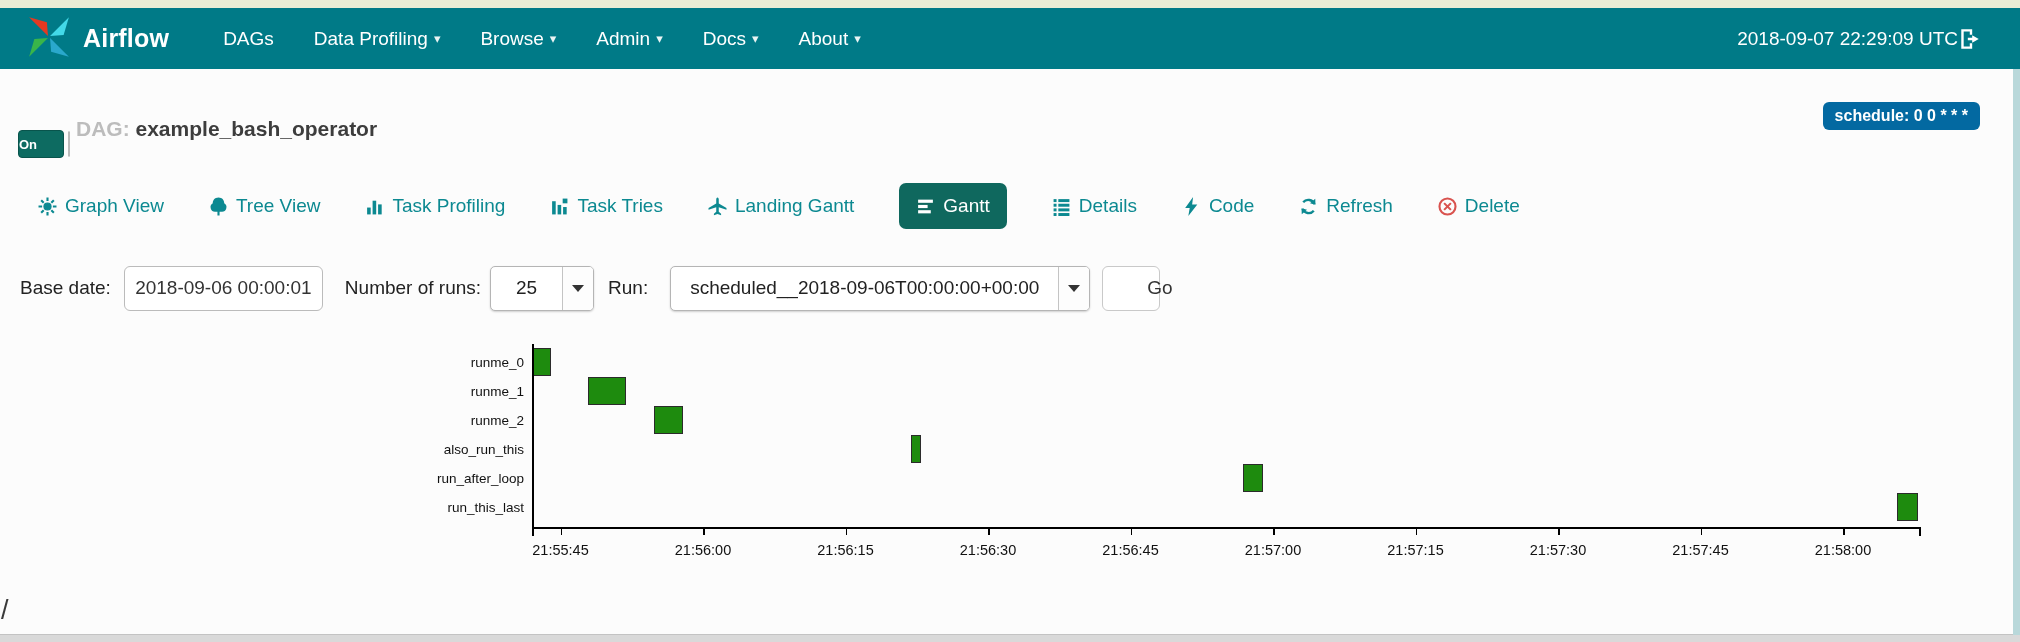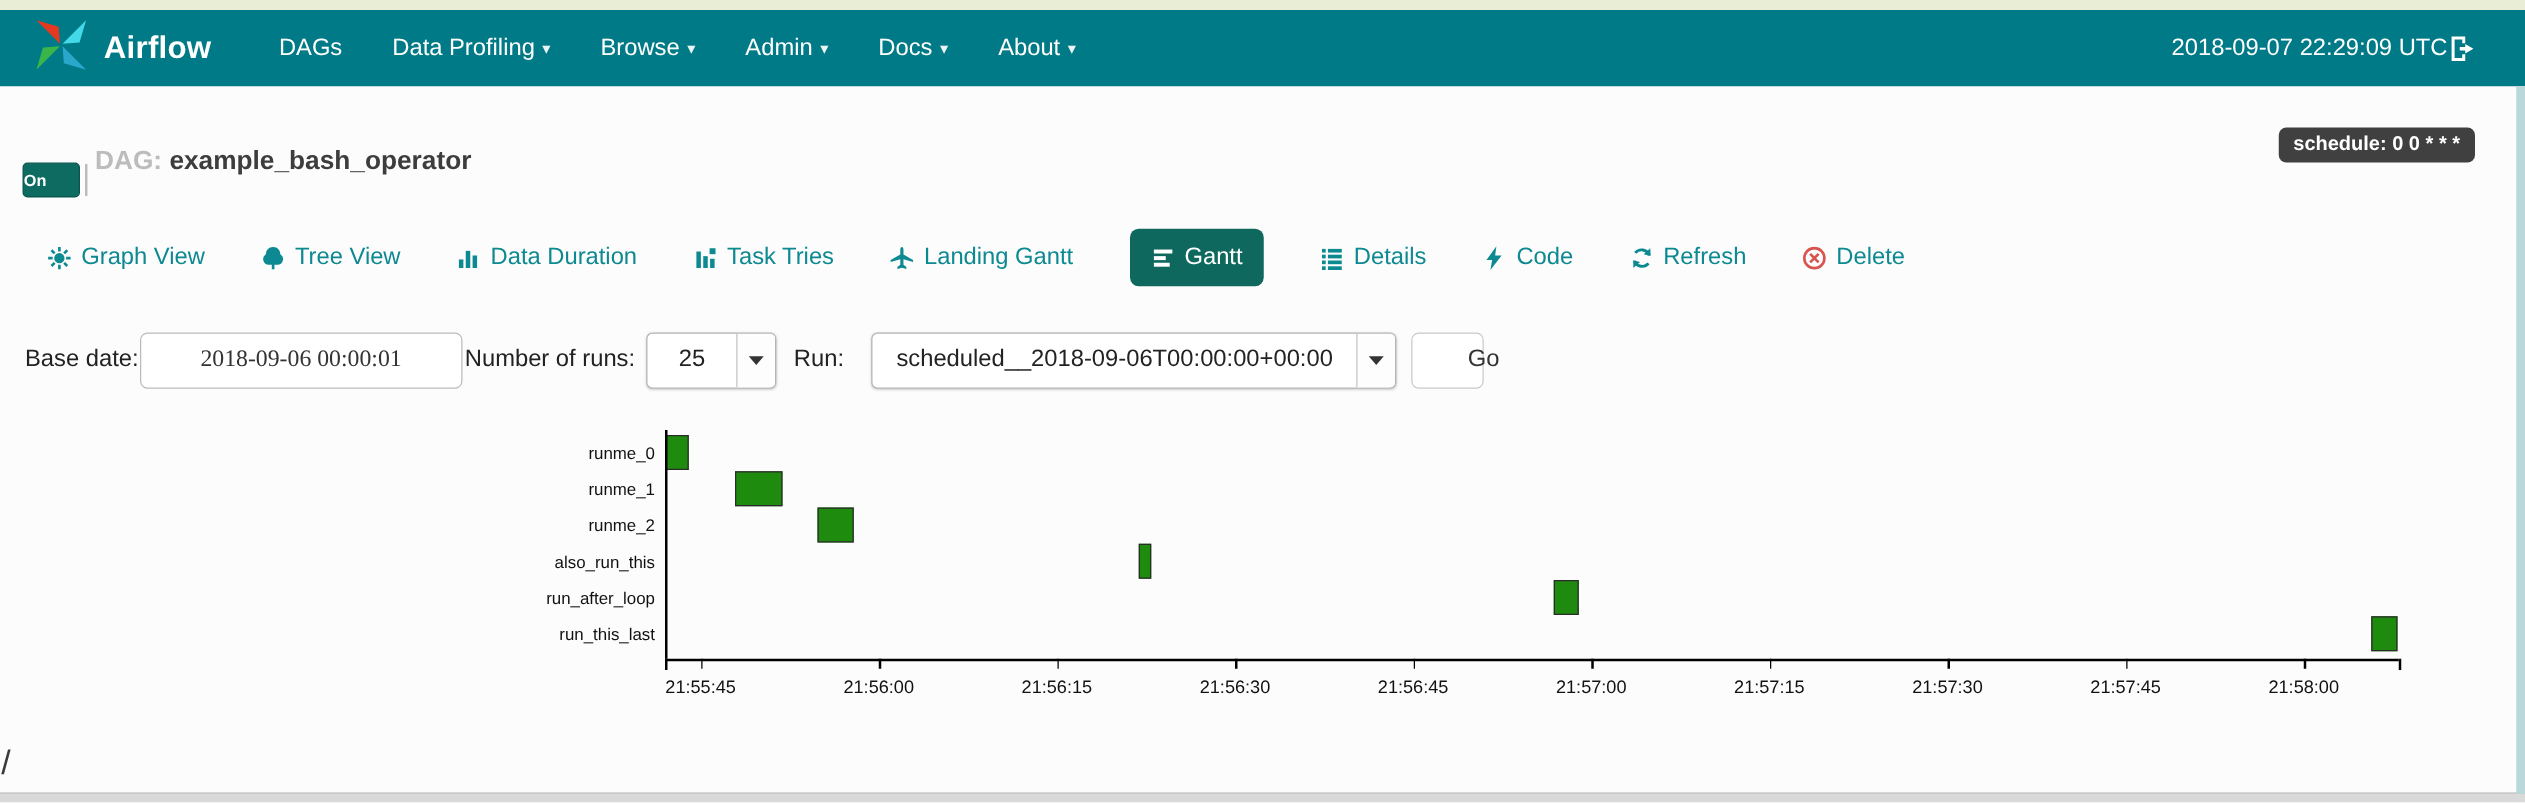--- a/index.html
+++ b/index.html
@@ -22,35 +22,35 @@
 
   
   .dag-header { position:absolute; top:112px; left:0; width:2020px; height:60px; }
   .dag-toggle { position:absolute; left:18px; top:18px; width:46px; height:28px; background:#0d6b61;
                 border:1.5px solid #09544c; border-radius:4px; display:flex; align-items:center; cursor:pointer;gap:31px; }
   .dag-toggle .on-label { color:#fff; font-size:13px; font-weight:bold; flex:1; text-align:center; }
   .dag-toggle .knob { width:11px; height:26px; background:#fff; border:1px solid #bbb; border-radius:2.5px; margin-right:-2px; }
   .dag-title { position:absolute; left:76px; top:5px; font-size:21px; font-weight:bold; white-space:nowrap; }
   .dag-title .prefix { color:#bcbcbc; }
   .dag-title .dagid { color:#3d3d3d; }
-  .schedule-badge { position:absolute; right:40px; top:-10px; background:#404040; color:#fff;
+  .schedule-badge { position:absolute; right:40px; top:-10px; background:#0369a1; color:#fff;
                     font-size:16px; font-weight:bold; padding:5px 12px; border-radius:6px; }
 
   
   .tabs { position:absolute; top:180px; left:38px; display:flex; align-items:center; gap:45px; height:52px; }
   .tab { display:flex; align-items:center; gap:8px; color:#0c8991; font-size:19px; cursor:pointer; white-space:nowrap; }
   .tab svg { display:block; }
   .tab.active { background:#0f685e; color:#fff; padding:12px 17px; border-radius:7px; }
   .tab .red-ic { color:#d9534f; }
 
   
   .filter-form { position:absolute; top:264px; left:20px; display:flex; align-items:center; height:48px; }
   .f-label { font-size:19px; color:#222; white-space:nowrap; }
-  .text-input { width:258px; height:45px; margin-left:1px; border:1.5px solid #bbb; border-radius:6px;
-                background:#fff; font-size:19px; color:#333; text-align:center; font-family:Liberation Serif, serif; }
+  .text-input { width:199px; height:45px; margin-left:13px; border:1.5px solid #bbb; border-radius:6px;
+                background:#fff; font-size:19px; color:#333; text-align:center; font-family:Liberation Sans, sans-serif; }
   .sel { height:45px; background:#fff; border:1.5px solid #b5b5b5; border-radius:5px; display:flex; align-items:stretch;
          box-shadow:0 1px 2px rgba(0,0,0,.18); cursor:pointer; overflow:hidden; }
   .sel .sel-value { display:flex; align-items:center; font-size:19px; color:#222; padding:0 16px; flex:1; justify-content:center; white-space:nowrap; }
   .sel .sel-caret-seg { width:31px; border-left:1.5px solid #c4c4c4; display:flex; align-items:center; justify-content:center; background:#fdfdfd; }
   .caret-tri { width:0; height:0; border-left:6px solid transparent; border-right:6px solid transparent; border-top:7px solid #333; }
   .go-btn { height:45px; width:58px; margin-left:12px; background:#fff; border:1.5px solid #c9c9c9; border-radius:6px;
             font-size:19px; color:#333; cursor:pointer; font-family:Liberation Sans, sans-serif;padding-left:44px; }
 
   
   .gantt { position:absolute; top:340px; left:0; width:2020px; height:240px; }
@@ -150,21 +150,21 @@
       <span>Tree View</span>
     </div>
     <div class="tab">
       <span>
           <svg width="19" height="19" viewBox="0 0 18 18" fill="currentColor">
         <rect x="2" y="10" width="3.4" height="6.5"></rect>
             <rect x="7.2" y="3.5" width="3.4" height="13"></rect>
             <rect x="12.4" y="7" width="3.4" height="9.5"></rect>
       </svg>
         </span>
-      <span>Data Duration</span>
+      <span>Task Profiling</span>
     </div>
     <div class="tab">
       <span>
           <svg width="19" height="19" viewBox="0 0 18 18" fill="currentColor">
         <rect x="2" y="4" width="3.4" height="12.5"></rect>
             <rect x="7.2" y="7.5" width="3.4" height="9"></rect>
             <rect x="12.4" y="9.5" width="3.4" height="7"></rect>
             <rect x="12" y="1.5" width="4.5" height="4.5"></rect>
       </svg>
         </span>
@@ -229,21 +229,21 @@
         <path d="M5.8 5.8 L12.2 12.2 M12.2 5.8 L5.8 12.2"></path>
       </svg>
         </span>
       <span>Delete</span>
     </div>
   </div>
 
   <div class="filter-form">
     <span class="f-label">Base date:</span>
     <input class="text-input" type="text" value="2018-09-06 00:00:01" style="">
-    <span class="f-label" style="margin-left:2px">Number of runs:</span>
+    <span class="f-label" style="margin-left:22px">Number of runs:</span>
     <div class="sel" style="width:104px; margin-left:9px">
       <span class="sel-value">25</span>
       <span class="sel-caret-seg">
           <span class="caret-tri"></span>
         </span>
     </div>
     <span class="f-label" style="margin-left:14px">Run:</span>
     <div class="sel" style="width:420px; margin-left:22px">
       <span class="sel-value">scheduled__2018-09-06T00:00:00+00:00</span>
       <span class="sel-caret-seg">

